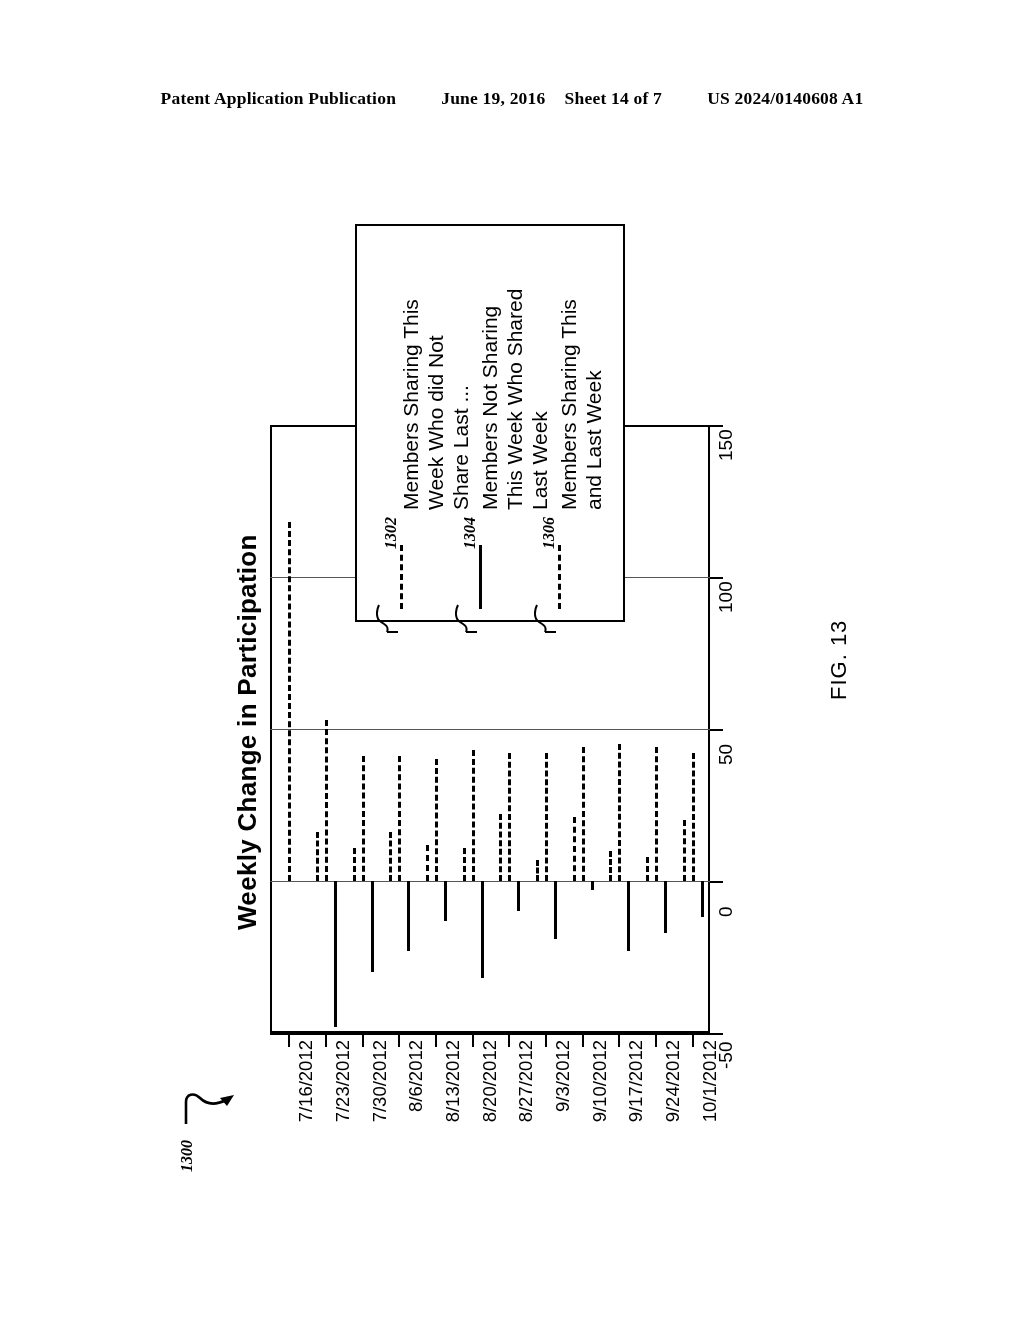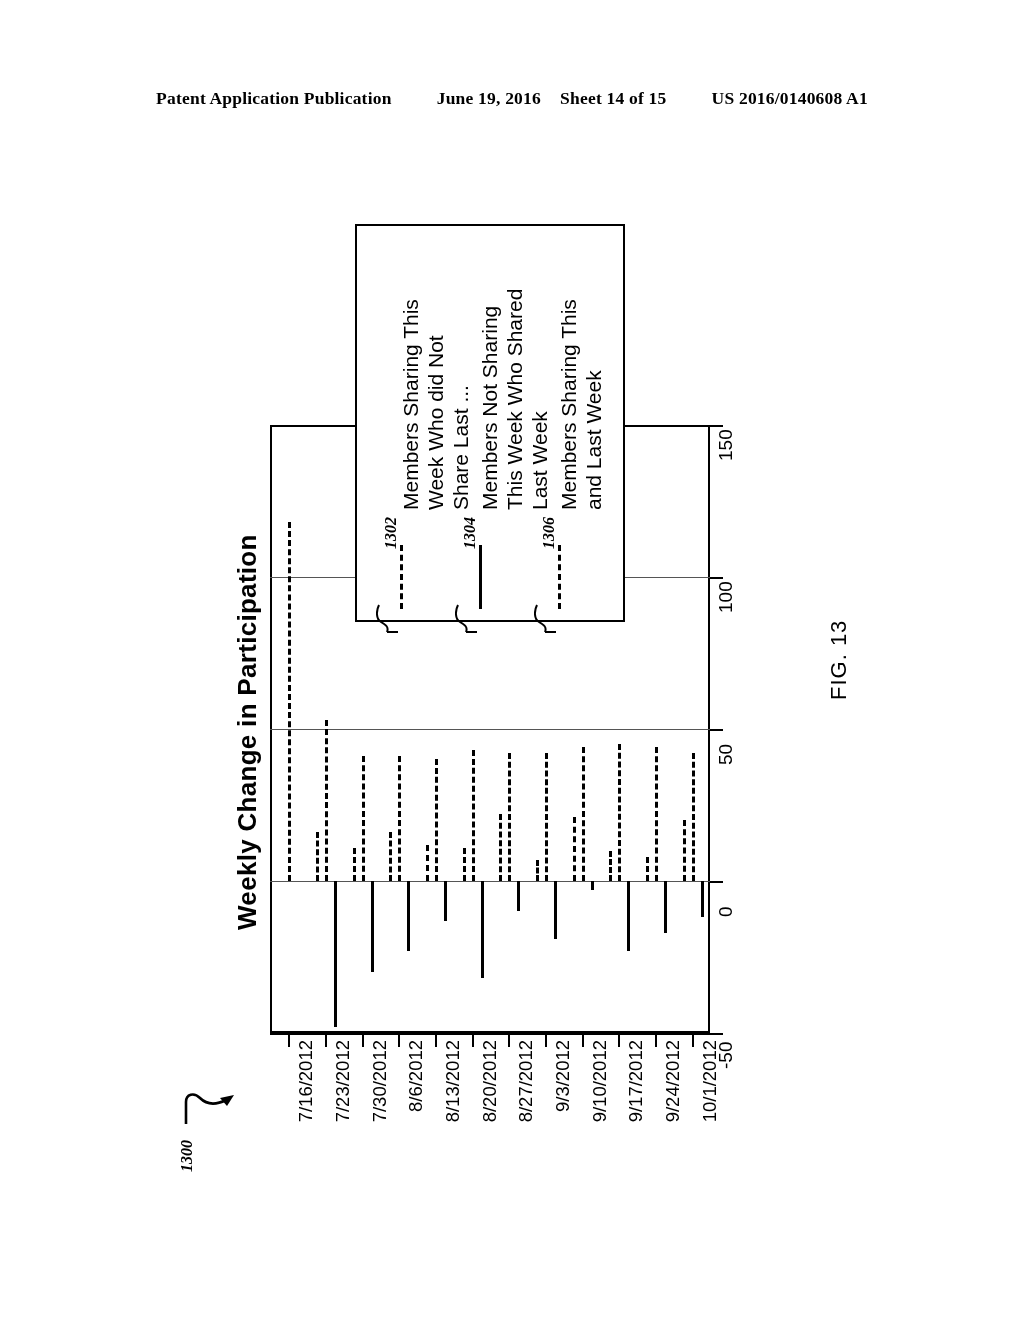--- a/index.html
+++ b/index.html
@@ -82,23 +82,23 @@
   #ref-1300-arrow{position:absolute;left:182px;top:1088px;}
 </style>
 </head>
 <body>
 
 <div id="pub-header">
   <span>Patent Application Publication</span>
   <span class="hdr-gap1"></span>
   <span>June 19, 2016</span>
   <span class="hdr-gap2"></span>
-  <span>Sheet 14 of 15</span>
+  <span>Sheet 14 of 7</span>
   <span class="hdr-gap3"></span>
-  <span>US 2016/0140608 A1</span>
+  <span>US 2024/0140608 A1</span>
 </div>
 
 <div id="figure">
 
   <div id="plot-frame"></div>
 
   <div id="gridlines">
       <div class="vgrid" style="top: 881px;"></div>
       <div class="vgrid" style="top: 729px;"></div>
       <div class="vgrid" style="top: 577px;"></div>

